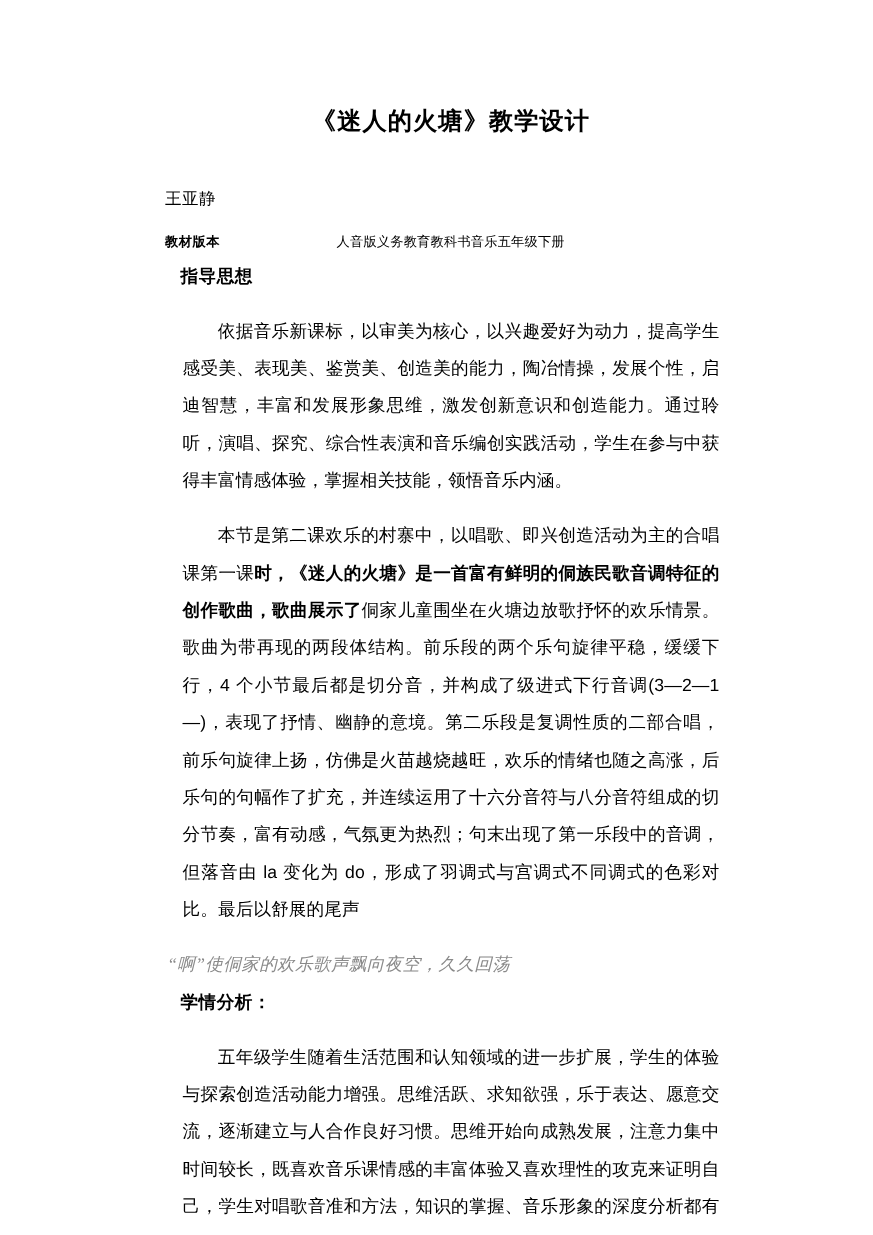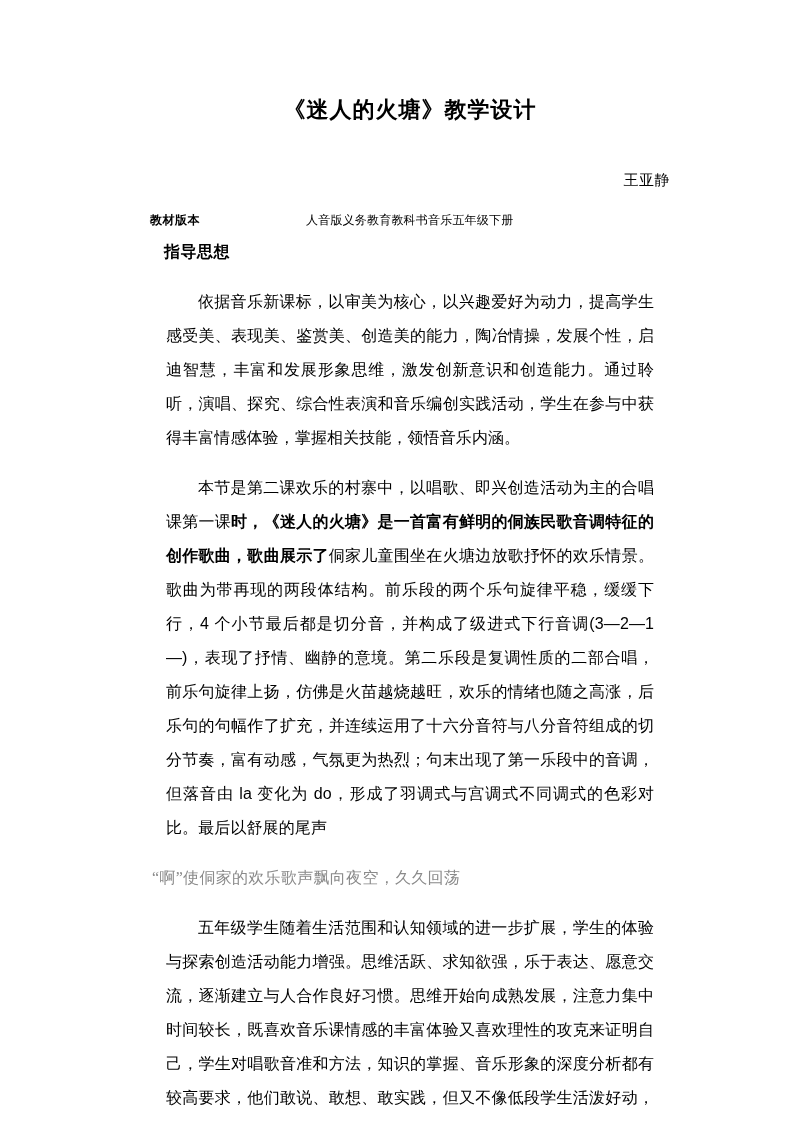--- a/index.html
+++ b/index.html
@@ -40,21 +40,21 @@
     text-align: center;
     letter-spacing: 1px;
     margin: 0;
     padding-top: 96px;
     line-height: 1.25;
     white-space: nowrap;
   }
 
   
   .author-line {
-    text-align: right;
+    text-align: left;
     font-size: 15px;
     font-family: Liberation Mono, monospace;
     margin: 0;
     padding-top: 47px;
     padding-right: 0px;
     letter-spacing: 0.5px;
   }
 
   
   .meta-row {
@@ -107,20 +107,21 @@
   }
   .tail-line {
     font-family: "Liberation Serif", "DejaVu Serif", serif;
     font-size: 16px;
     line-height: 34px;
     color: #8a8a8a;
     margin: 0;
     text-indent: 0px;
     padding-left: 2px;
     letter-spacing: 0.3px;
+    font-style: italic;
   }
 </style>
 </head>
 <body>
 
 <div class="page">
   <div class="content">
 
     <h1 class="doc-title">《迷人的火塘》教学设计</h1>
 
@@ -130,16 +131,17 @@
       <span class="meta-label">教材版本</span>
       <span class="meta-value">人音版义务教育教科书音乐五年级下册</span>
     </div>
 
     <h2 class="sec-heading">指导思想</h2>
     <p class="para">依据音乐新课标，以审美为核心，以兴趣爱好为动力，提高学生感受美、表现美、鉴赏美、创造美的能力，陶冶情操，发展个性，启迪智慧，丰富和发展形象思维，激发创新意识和创造能力。通过聆听，演唱、探究、综合性表演和音乐编创实践活动，学生在参与中获得丰富情感体验，掌握相关技能，领悟音乐内涵。</p>
 
     <p class="para"><span>本节是第二课欢乐的村寨中，以唱歌、即兴创造活动为主的合唱课第一课</span><span class="serif-run">时，《迷人的火塘》是一首富有鲜明的侗族民歌音调特征的创作歌曲，歌曲展示了</span><span>侗家儿童围坐在火塘边放歌抒怀的欢乐情景。 歌曲为带再现的两段体结构。前乐段的两个乐句旋律平稳，缓缓下行，4 个小节最后都是切分音，并构成了级进式下行音调(3—2—1—)，表现了抒情、幽静的意境。第二乐段是复调性质的二部合唱，前乐句旋律上扬，仿佛是火苗越烧越旺，欢乐的情绪也随之高涨，后乐句的句幅作了扩充，并连续运用了十六分音符与八分音符组成的切分节奏，富有动感，气氛更为热烈；句末出现了第一乐段中的音调，但落音由 la 变化为 do，形成了羽调式与宫调式不同调式的色彩对比。最后以舒展的尾声</span></p>
     <p class="tail-line">“啊”使侗家的欢乐歌声飘向夜空，久久回荡</p>
 
+    <h2 class="sec-heading">学情分析：</h2>
     <p class="para">五年级学生随着生活范围和认知领域的进一步扩展，学生的体验与探索创造活动能力增强。思维活跃、求知欲强，乐于表达、愿意交流，逐渐建立与人合作良好习惯。思维开始向成熟发展，注意力集中时间较长，既喜欢音乐课情感的丰富体验又喜欢理性的攻克来证明自己，学生对唱歌音准和方法，知识的掌握、音乐形象的深度分析都有较高要求，他们敢说、敢想、敢实践，但又不像低段学生活泼好动，爱表现，他们更注重声音处理、知识的突破。</p>
 
   </div>
 </div>
 
 </body></html>

